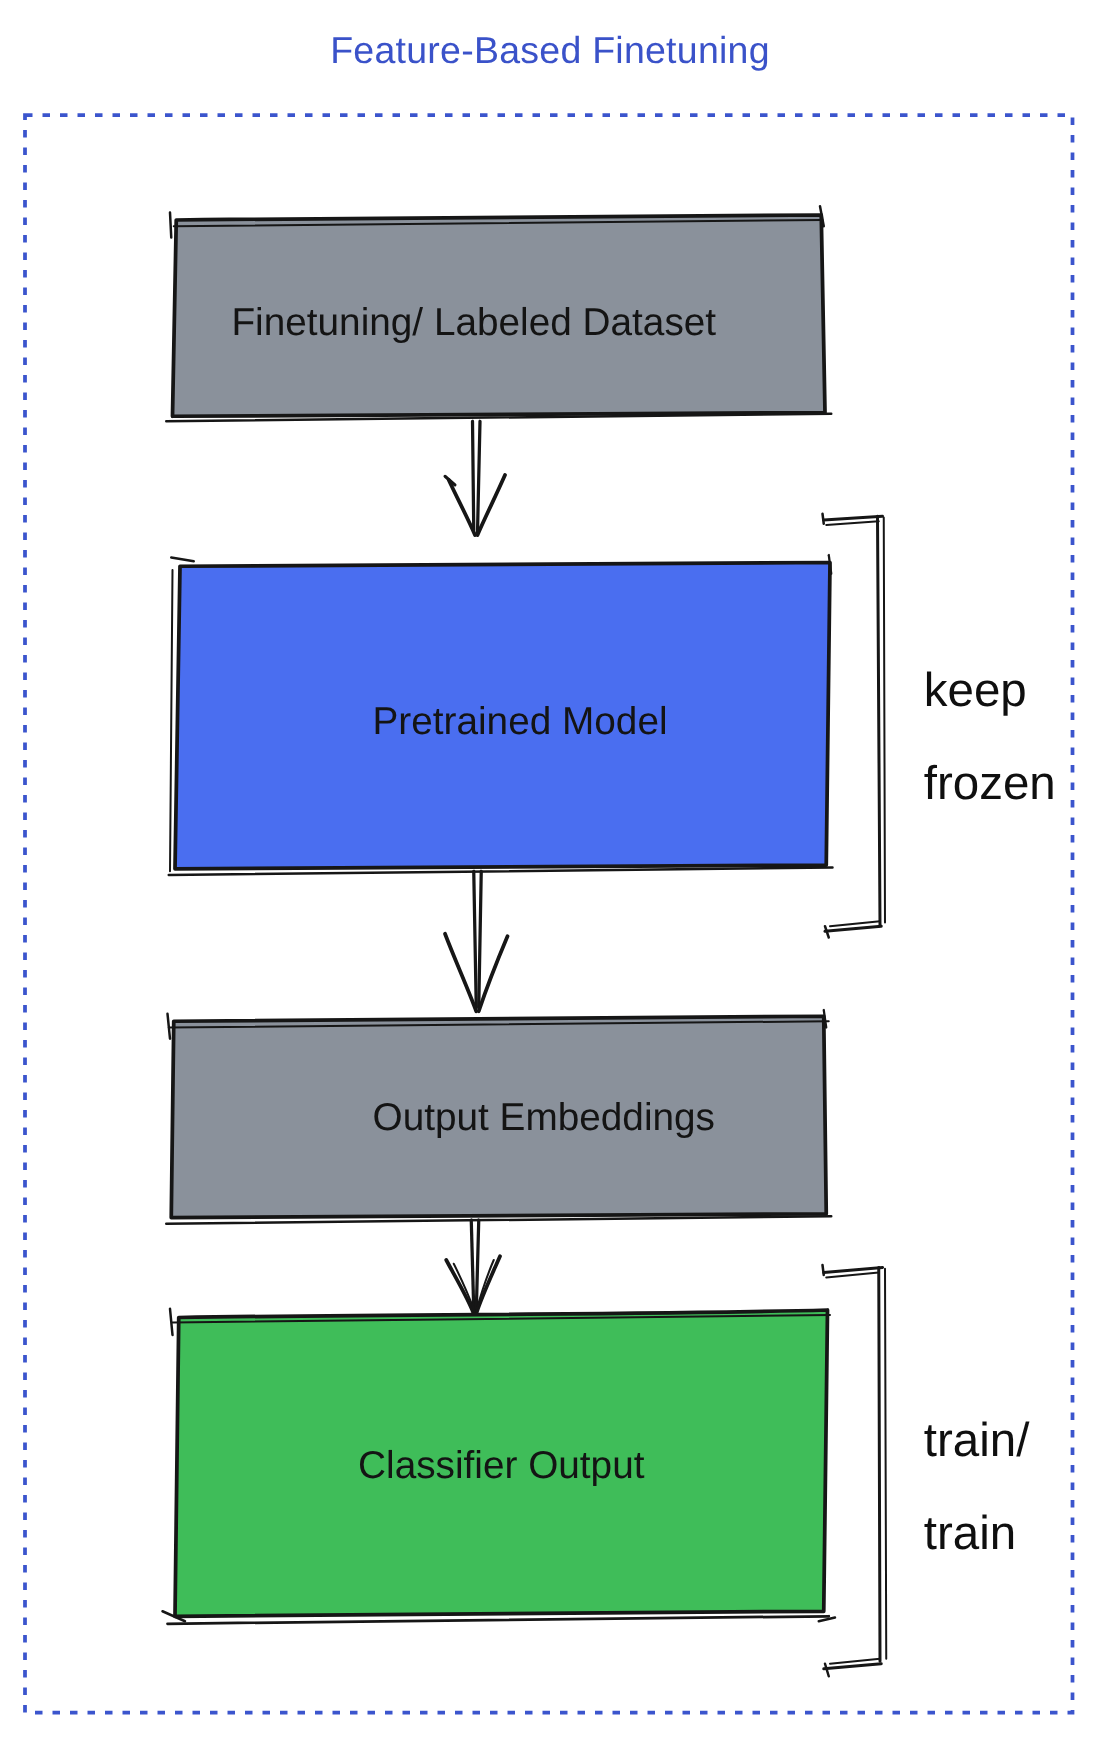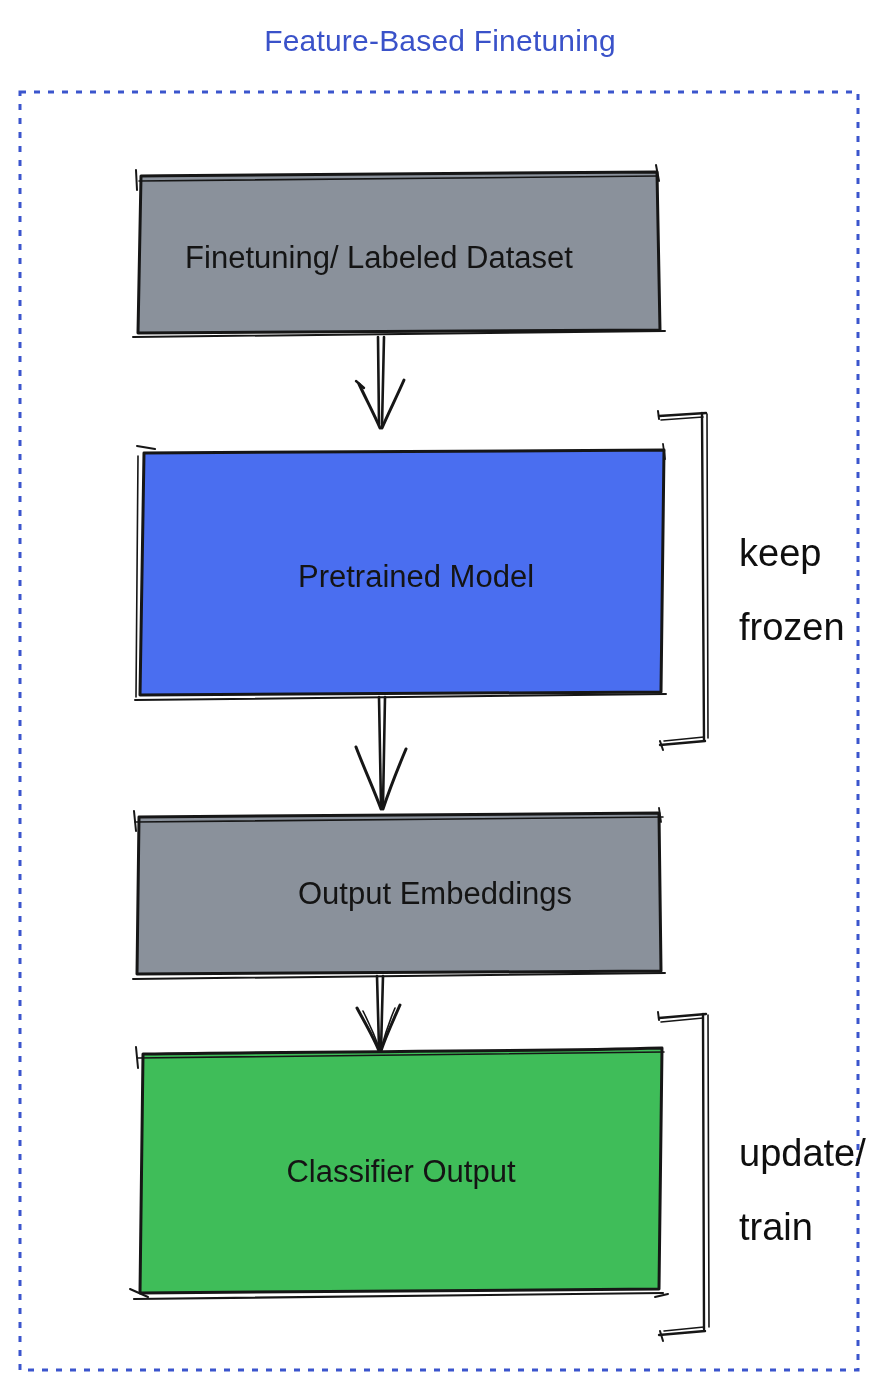--- a/index.html
+++ b/index.html
@@ -146,17 +146,17 @@
   <div class="box-label" style="left:399px; top:894px;margin-left:36px;">Output Embeddings</div>
 
   <div class="box-label" style="left:401px; top:1172px;">Classifier Output</div>
 
   <div class="annotation" style="left:739px; top:498px;">
     <span>keep</span><br>
     <span>frozen</span>
   </div>
 
   <div class="annotation" style="left:739px; top:1098px;">
-    <span>update/</span><br>
+    <span>train/</span><br>
     <span>train</span>
   </div>
 
 </div>
 
 </body></html>

